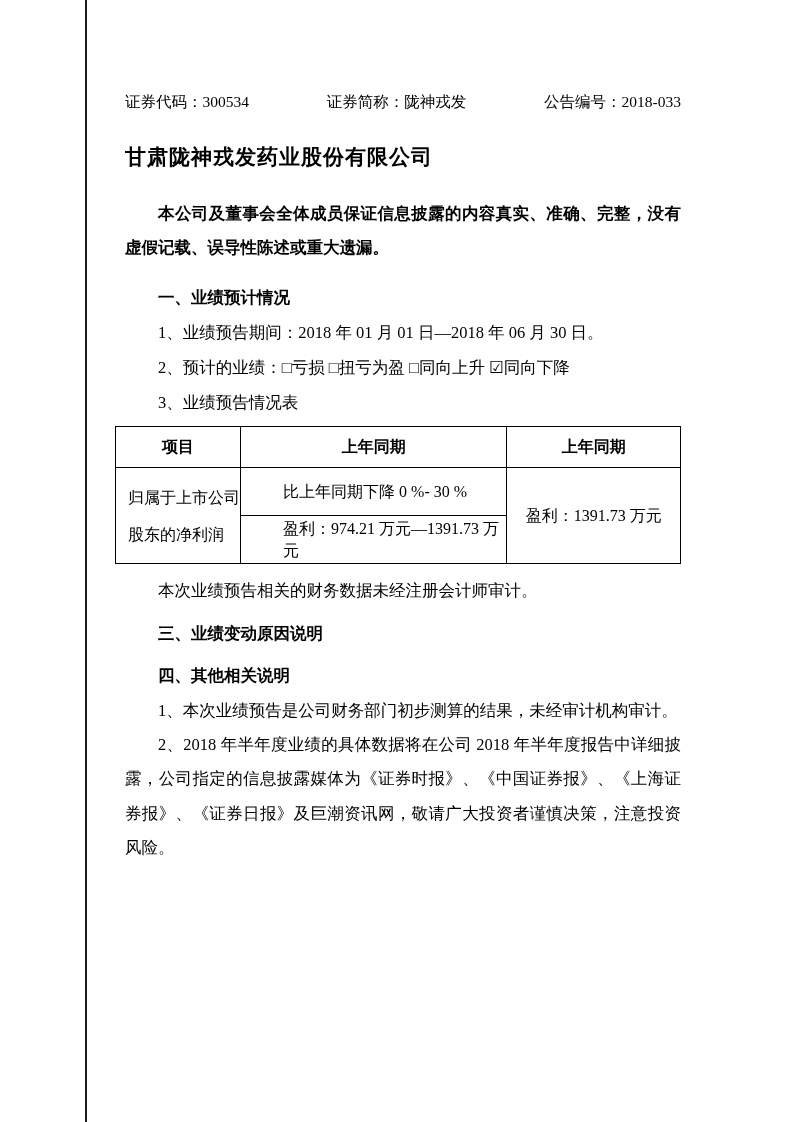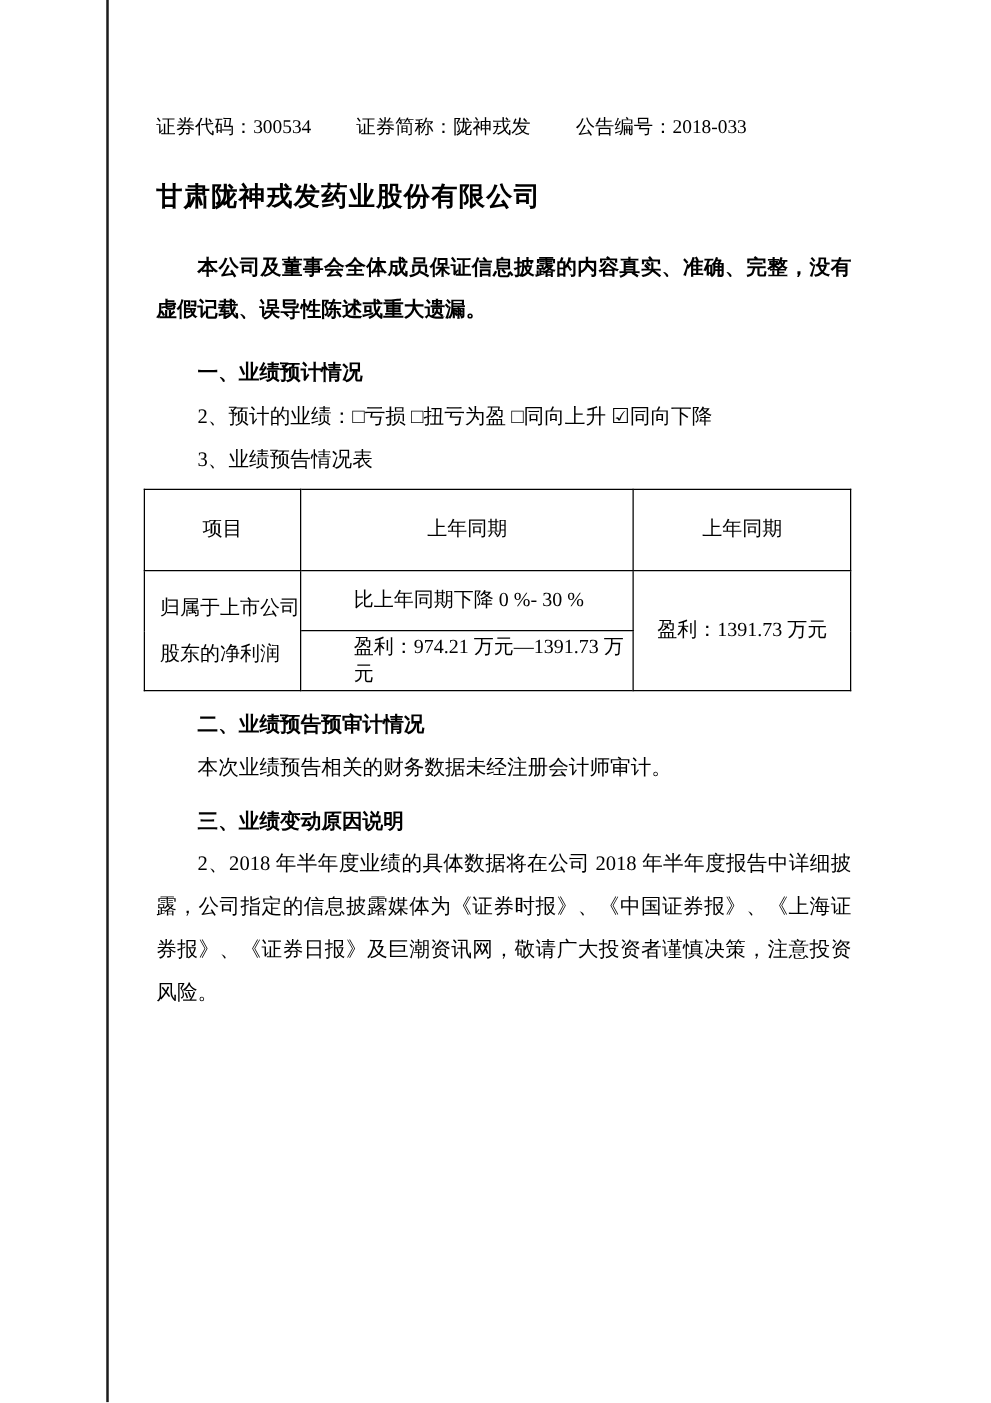--- a/index.html
+++ b/index.html
@@ -29,25 +29,24 @@
   .content {
     position: absolute;
     left: 125px;
     top: 90px;
     width: 556px;
     font-size: 16.5px;
     line-height: 34px;
   }
   .doc-header {
     display: flex;
-    justify-content: flex-start;
+    justify-content: space-between;
     font-size: 15.5px;
     line-height: 24px;
     margin-bottom: 18px;
-    gap: 36px;
   }
   .title-block {
     font-weight: bold;
     font-size: 21px;
     line-height: 46px;
     margin-top: 20px;
     letter-spacing: 1px;
   }
   .statement {
     font-weight: bold;
@@ -75,24 +74,24 @@
     margin: 6px 0 10px -10px;
     width: 566px;
     table-layout: fixed;
   }
   .forecast-table th, .forecast-table td {
     border: 1.5px solid #000;
     font-size: 16px;
     line-height: 22px;
   }
   .forecast-table th {
-    font-weight: normal;
+    font-weight: bold;
     text-align: center;
     height: 32px;
-    padding: 16px 4px;
+    padding: 4px 4px;
   }
   .col-item   { width: 124px; }
   .col-cur    { width: 264px; }
   .col-prior  { width: 172px; }
   td.cell-item {
     vertical-align: middle;
     padding: 8px 0 8px 12px;
     line-height: 37px;
     text-align: left;
   }
@@ -121,20 +120,21 @@
       <span>公告编号：2018-033</span>
     </div>
 
     <div class="title-block">
       <div>甘肃陇神戎发药业股份有限公司</div>
     </div>
 
     <p class="statement">本公司及董事会全体成员保证信息披露的内容真实、准确、完整，没有虚假记载、误导性陈述或重大遗漏。</p>
 
     <div class="section-heading">一、业绩预计情况</div>
+    <div class="indent-line">1、业绩预告期间：2018 年 01 月 01 日—2018 年 06 月 30 日。</div>
     <div class="indent-line">2、预计的业绩：□亏损  □扭亏为盈  □同向上升  ☑同向下降</div>
     <div class="indent-line">3、业绩预告情况表</div>
 
     <table class="forecast-table">
       <colgroup>
         <col class="col-item">
           <col class="col-cur">
           <col class="col-prior">
       </colgroup>
       <thead>
@@ -149,21 +149,22 @@
           <td class="cell-item" rowspan="2">归属于上市公司股东的净利润</td>
           <td class="cell-cur">比上年同期下降 0 %- 30 %</td>
           <td class="cell-prior" rowspan="2">盈利：1391.73 万元</td>
         </tr>
         <tr>
           <td class="cell-cur">盈利：974.21 万元—1391.73 万元</td>
         </tr>
       </tbody>
     </table>
 
-    <div class="section-heading">二、业绩预告预审计情况</div>
     <div class="body-para">本次业绩预告相关的财务数据未经注册会计师审计。</div>
 
     <div class="section-heading">三、业绩变动原因说明</div>
 
+    <div class="section-heading">四、其他相关说明</div>
+    <div class="indent-line">1、本次业绩预告是公司财务部门初步测算的结果，未经审计机构审计。</div>
     <div class="body-para">2、2018 年半年度业绩的具体数据将在公司 2018 年半年度报告中详细披露，公司指定的信息披露媒体为《证券时报》、《中国证券报》、《上海证券报》、《证券日报》及巨潮资讯网，敬请广大投资者谨慎决策，注意投资风险。</div>
 
   </div>
 </div>
 
 </body></html>

